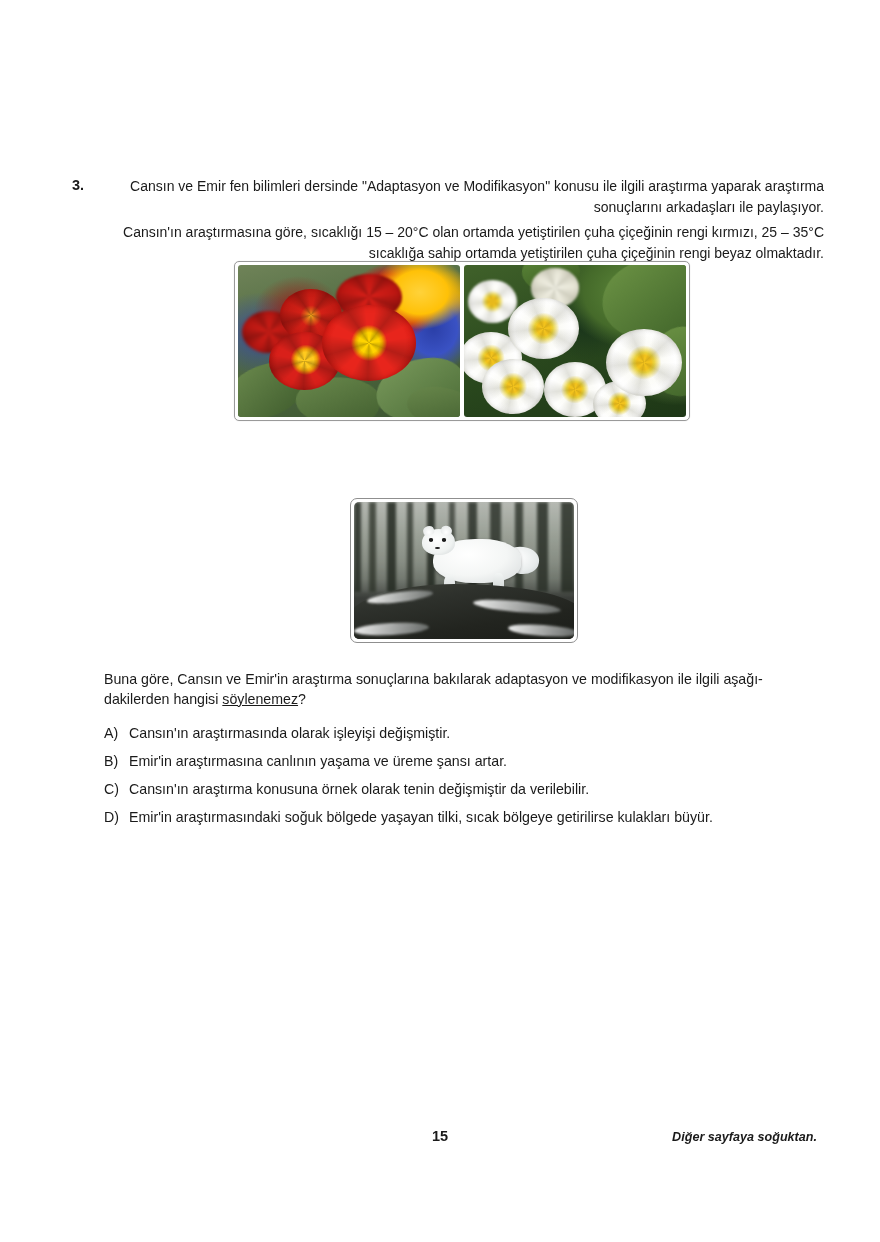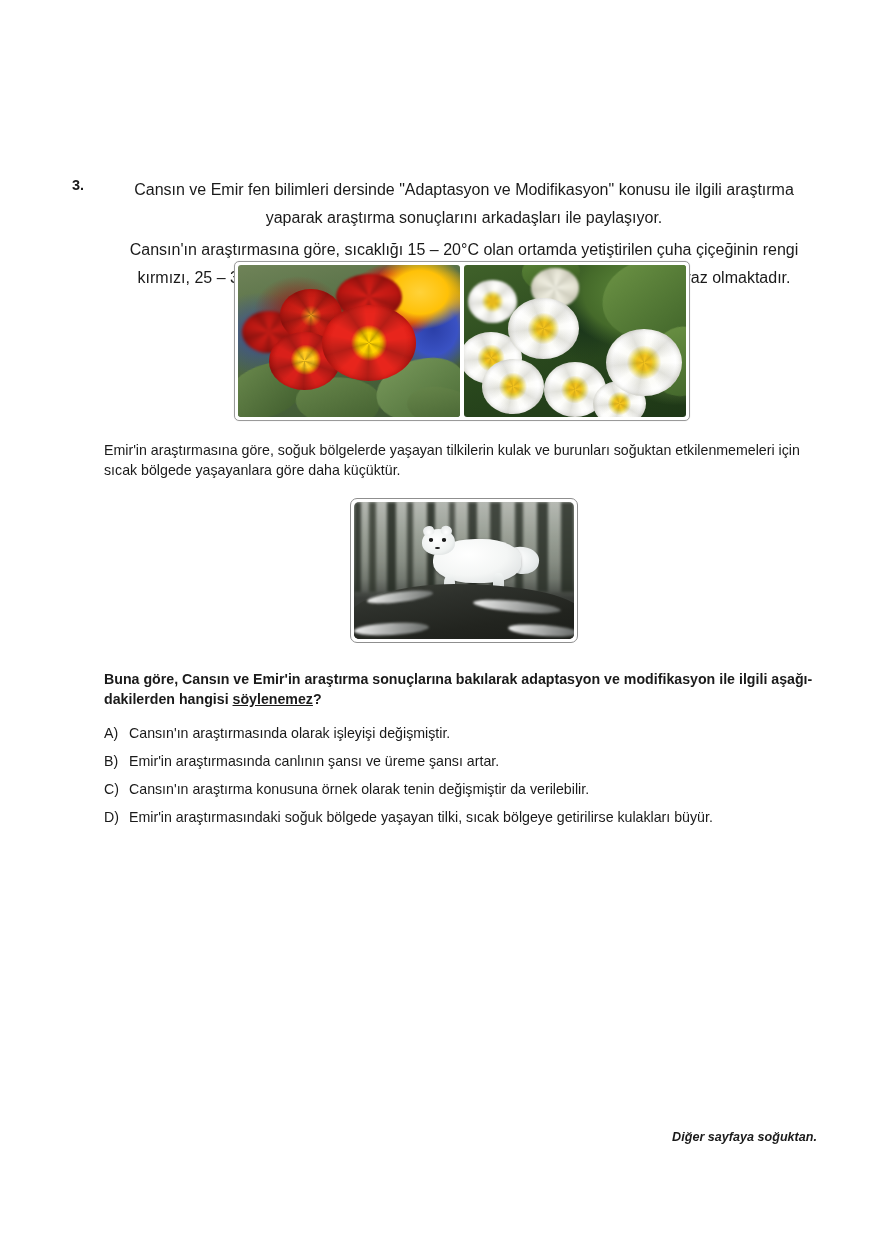--- a/index.html
+++ b/index.html
@@ -39,23 +39,23 @@
     font-size: 14.5px;
     line-height: 19.5px;
     width: 32px;
     flex: 0 0 32px;
     text-align: left;
   }
   .q-body {
     flex: 1 1 auto;
   }
   .q-para {
-    font-size: 16px;
-    line-height: 28px;
-    text-align: center;
+    font-size: 14px;
+    line-height: 21px;
+    text-align: right;
     margin: 0;
   }
   .q-para + .q-para {
     margin-top: 4px;
   }
 
   
   .flower-figure {
     position: absolute;
     left: 234px;
@@ -308,21 +308,21 @@
     font-size: 14.2px;
     line-height: 19.6px;
   }
   .bold-q {
     position: absolute;
     left: 104px;
     top: 670px;
     width: 722px;
     font-size: 14.2px;
     line-height: 19.6px;
-    font-weight: bold;
+    font-weight: normal;
   }
   .bold-q u { text-decoration: underline; }
 
   .options {
     position: absolute;
     left: 104px;
     top: 724px;
     width: 722px;
   }
   .option-row {
@@ -395,21 +395,20 @@
       <div class="wflower w3"></div>
       <div class="wflower w4"></div>
       <div class="wflower w5"></div>
       <div class="wflower w6"></div>
       <div class="wflower w1"></div>
       <div class="wflower w2"></div>
     </div>
 
   </div>
 
-  <div class="mid-para">Emir'in araştırmasına göre, soğuk bölgelerde yaşayan tilkilerin kulak ve burunları soğuktan etkilenmemeleri için sıcak bölgede yaşayanlara göre daha küçüktür.</div>
 
   <div class="fox-figure">
     <div class="fox-pane">
       <div class="fox-trees"></div>
       <div class="fox-shadow"></div>
       <div class="fox-tail"></div>
       <div class="fox-body"></div>
       <div class="fox-leg front"></div>
       <div class="fox-leg rear"></div>
       <div class="fox-head"></div>
@@ -431,27 +430,28 @@
     <span>dakilerden hangisi </span><u>söylenemez</u><span>?</span>
   </div>
 
   <div class="options">
     <div class="option-row">
       <span class="option-letter">A)</span>
       <span class="option-text">Cansın'ın araştırmasında olarak işleyişi değişmiştir.</span>
     </div>
     <div class="option-row">
       <span class="option-letter">B)</span>
-      <span class="option-text">Emir'in araştırmasında canlının şansı ve üreme şansı artar.</span>
+      <span class="option-text">Emir'in araştırmasına canlının yaşama ve üreme şansı artar.</span>
     </div>
     <div class="option-row">
       <span class="option-letter">C)</span>
       <span class="option-text">Cansın'ın araştırma konusuna örnek olarak tenin değişmiştir da verilebilir.</span>
     </div>
     <div class="option-row">
       <span class="option-letter">D)</span>
       <span class="option-text">Emir'in araştırmasındaki soğuk bölgede yaşayan tilki, sıcak bölgeye getirilirse kulakları büyür.</span>
     </div>
   </div>
 
+  <div class="page-number">15</div>
   <div class="footer-note">Diğer sayfaya soğuktan.</div>
 
 </div>
 
 </body></html>

